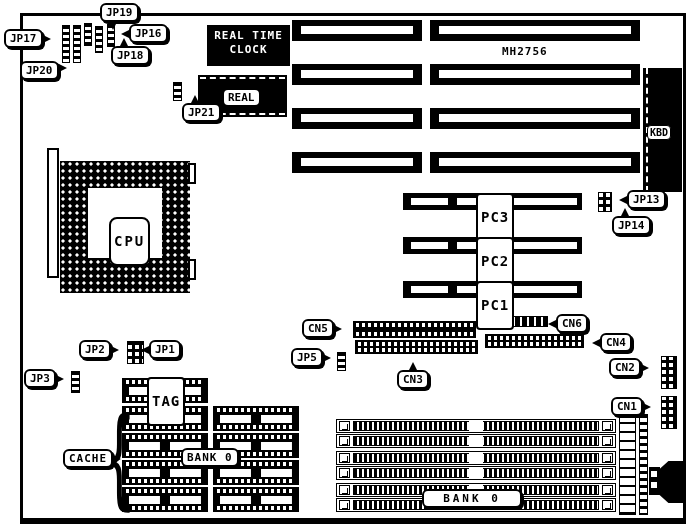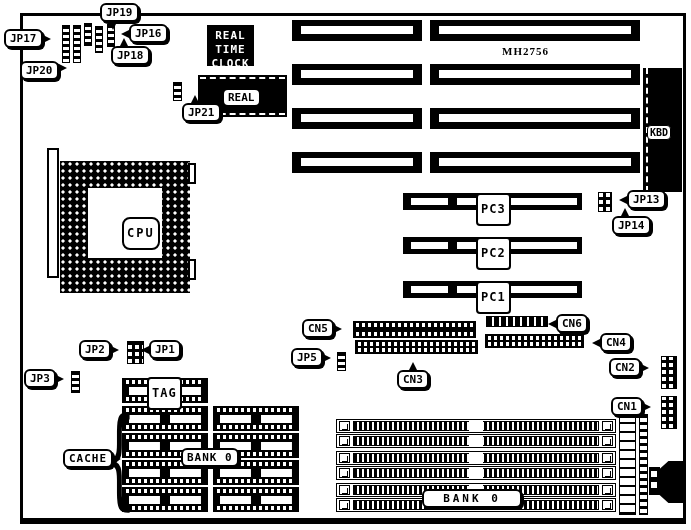--- a/index.html
+++ b/index.html
@@ -5,21 +5,21 @@
   html,body{margin:0;padding:0;background:#fff;}
   .stage{position:relative;width:691px;height:530px;background:#fff;overflow:hidden;
          font-family:"DejaVu Sans Mono",monospace;color:#000;}
   .abs{position:absolute;box-sizing:border-box;}
   .board{left:20px;top:13px;width:666px;height:511px;border:3px solid #000;border-bottom-width:6px;background:#fff;}
   
   .callout{position:absolute;box-sizing:border-box;background:#fff;border:2px solid #000;border-radius:6px;
            box-shadow:2px 2px 0 #000;font-weight:bold;font-size:11px;line-height:13px;padding:1px 4px;
            white-space:nowrap;z-index:40;text-align:center;}
   .tagbox{position:absolute;box-sizing:border-box;background:#fff;border:2px solid #000;border-radius:4px;
-          font-weight:bold;font-size:12px;line-height:13px;padding:8px 3px;white-space:nowrap;z-index:30;text-align:center;}
+          font-weight:bold;font-size:14px;line-height:13px;padding:16px 3px;white-space:nowrap;z-index:30;text-align:center;}
   .tri{position:absolute;width:0;height:0;}
   .tr{right:-10px;top:50%;margin-top:-5px;border-top:5px solid transparent;border-bottom:5px solid transparent;border-left:10px solid #000;}
   .tl{left:-10px;top:50%;margin-top:-5px;border-top:5px solid transparent;border-bottom:5px solid transparent;border-right:10px solid #000;}
   .tu{top:-10px;left:6px;border-left:5px solid transparent;border-right:5px solid transparent;border-bottom:10px solid #000;}
   .td{bottom:-10px;left:6px;border-left:5px solid transparent;border-right:5px solid transparent;border-top:10px solid #000;}
   
   .isa{position:absolute;background:#000;}
   .isa i{position:absolute;left:9px;right:9px;top:6px;bottom:7px;background:#fff;}
   
   .jmp{position:absolute;box-sizing:border-box;border:1px solid #000;
@@ -54,21 +54,21 @@
   .simm .clip i{position:absolute;left:2px;top:2px;width:5px;height:5px;border:1px solid #000;border-left:none;border-top:none;}
   .simm .notch{position:absolute;left:calc(50% - 7px);top:0;width:14px;height:100%;background:#fff;z-index:2;}
   .cpu{position:absolute;background-color:#000;
        background-image:radial-gradient(circle at 3px 3px,#fff 1.4px,rgba(0,0,0,0) 1.8px);background-size:7px 7px;}
   .blackbox{position:absolute;background:#000;}
   .whitebox{position:absolute;box-sizing:border-box;background:#fff;border:2px solid #000;}
   .rtc{color:#fff;font-weight:bold;font-size:11px;line-height:14px;text-align:center;padding-top:4px;letter-spacing:1px;}
   .bios-chip::before,.bios-chip::after{content:"";position:absolute;left:2px;right:2px;border-top:2px dashed #fff;}
   .bios-chip::before{top:2px}.bios-chip::after{bottom:2px}
   .kbd-chip::before{content:"";position:absolute;left:3px;top:0;bottom:0;border-left:2px dashed #fff;}
-  .plaintext{position:absolute;font-size:11px;font-weight:bold;letter-spacing:1px;font-family:Liberation Serif, serif;}
+  .plaintext{position:absolute;font-size:11px;font-weight:bold;letter-spacing:1px;}
   .cellcol{position:absolute;box-sizing:border-box;border:1px solid #000;background-color:#fff;
        background-image:repeating-linear-gradient(180deg,rgba(0,0,0,0) 0 7px,#000 7px 9px);}
   .cellcol2{position:absolute;box-sizing:border-box;border:1px solid #000;background-color:#fff;
        background-image:repeating-linear-gradient(180deg,#000 0 3px,#fff 3px 7px);}
   .brace{position:absolute;font-family:"DejaVu Sans",sans-serif;font-size:108px;line-height:112px;
        transform:scaleX(.5);transform-origin:left center;font-weight:normal;z-index:5;}
   .amp-stripes{position:absolute;left:54px;top:3px;width:33px;height:16px;
        background:repeating-linear-gradient(180deg,#fff 0 3px,#000 3px 6px);}
   .amp-text{position:absolute;right:4px;top:3px;color:#fff;font-weight:bold;font-size:13px;letter-spacing:3px;}
   .pci{position:absolute;background:#000;height:17px;}
@@ -86,21 +86,21 @@
   <div class="jmp" style="left:84px;top:23px;width:8px;height:23px"></div>
   <div class="jmp" style="left:95px;top:26px;width:8px;height:27px"></div>
   <div class="jmp" style="left:107px;top:24px;width:8px;height:23px"></div>
 
   <div class="callout" style="left:100px;top:3px"><span>JP19</span><span class="tri td"></span></div>
   <div class="callout" style="left:4px;top:29px"><span>JP17</span><span class="tri tr"></span></div>
   <div class="callout" style="left:129px;top:24px"><span>JP16</span><span class="tri tl"></span></div>
   <div class="callout" style="left:20px;top:61px"><span>JP20</span><span class="tri tr" style="margin-top:-8px"></span></div>
   <div class="callout" style="left:111px;top:46px"><span>JP18</span><span class="tri tu"></span></div>
 
-  <div class="blackbox rtc" style="left:207px;top:25px;width:47px;height:37px">
+  <div class="blackbox rtc" style="left:207px;top:25px;width:83px;height:37px">
     <div>REAL TIME</div>
     <div>CLOCK</div>
   </div>
 
   <div class="blackbox bios-chip" style="left:198px;top:75px;width:89px;height:42px"></div>
   <div class="callout" style="left:222px;top:88px"><span>REAL</span></div>
   <div class="jmp" style="left:173px;top:82px;width:9px;height:19px"></div>
   <div class="callout" style="left:182px;top:103px"><span>JP21</span><span class="tri tu"></span></div>
 
   <div class="isa" style="left:292px;top:20px;width:130px;height:21px">
@@ -129,21 +129,21 @@
     </div>
 
   <div class="plaintext" style="left:502px;top:45px">MH2756</div>
 
   <div class="blackbox kbd-chip" style="left:643px;top:68px;width:39px;height:124px"></div>
   <div class="tagbox" style="left:647px;top:125px;border-width:1px;padding:0 2px;font-size:10px">KBD</div>
 
   <div class="whitebox" style="left:47px;top:148px;width:12px;height:130px"></div>
   <div class="cpu" style="left:60px;top:161px;width:130px;height:132px"></div>
   <div class="abs" style="left:88px;top:188px;width:74px;height:70px;background:#fff"></div>
-  <div class="tagbox" style="left:122px;top:217px;letter-spacing:2px;border-radius:8px">CPU</div>
+  <div class="tagbox" style="left:109px;top:217px;letter-spacing:2px;border-radius:8px">CPU</div>
   <div class="whitebox" style="left:188px;top:163px;width:8px;height:21px;border-width:2px"></div>
   <div class="whitebox" style="left:188px;top:259px;width:8px;height:21px;border-width:2px"></div>
 
   <div class="pci" style="left:403px;top:193px;width:179px">
     <i style="left:8px;width:37px"></i>
       <i style="left:54px;width:21px"></i>
       <i style="left:104px;width:70px"></i>
   </div>
   <div class="tagbox" style="left:476px;top:193px;letter-spacing:1px">PC3</div>
   <div class="pci" style="left:403px;top:237px;width:179px">

